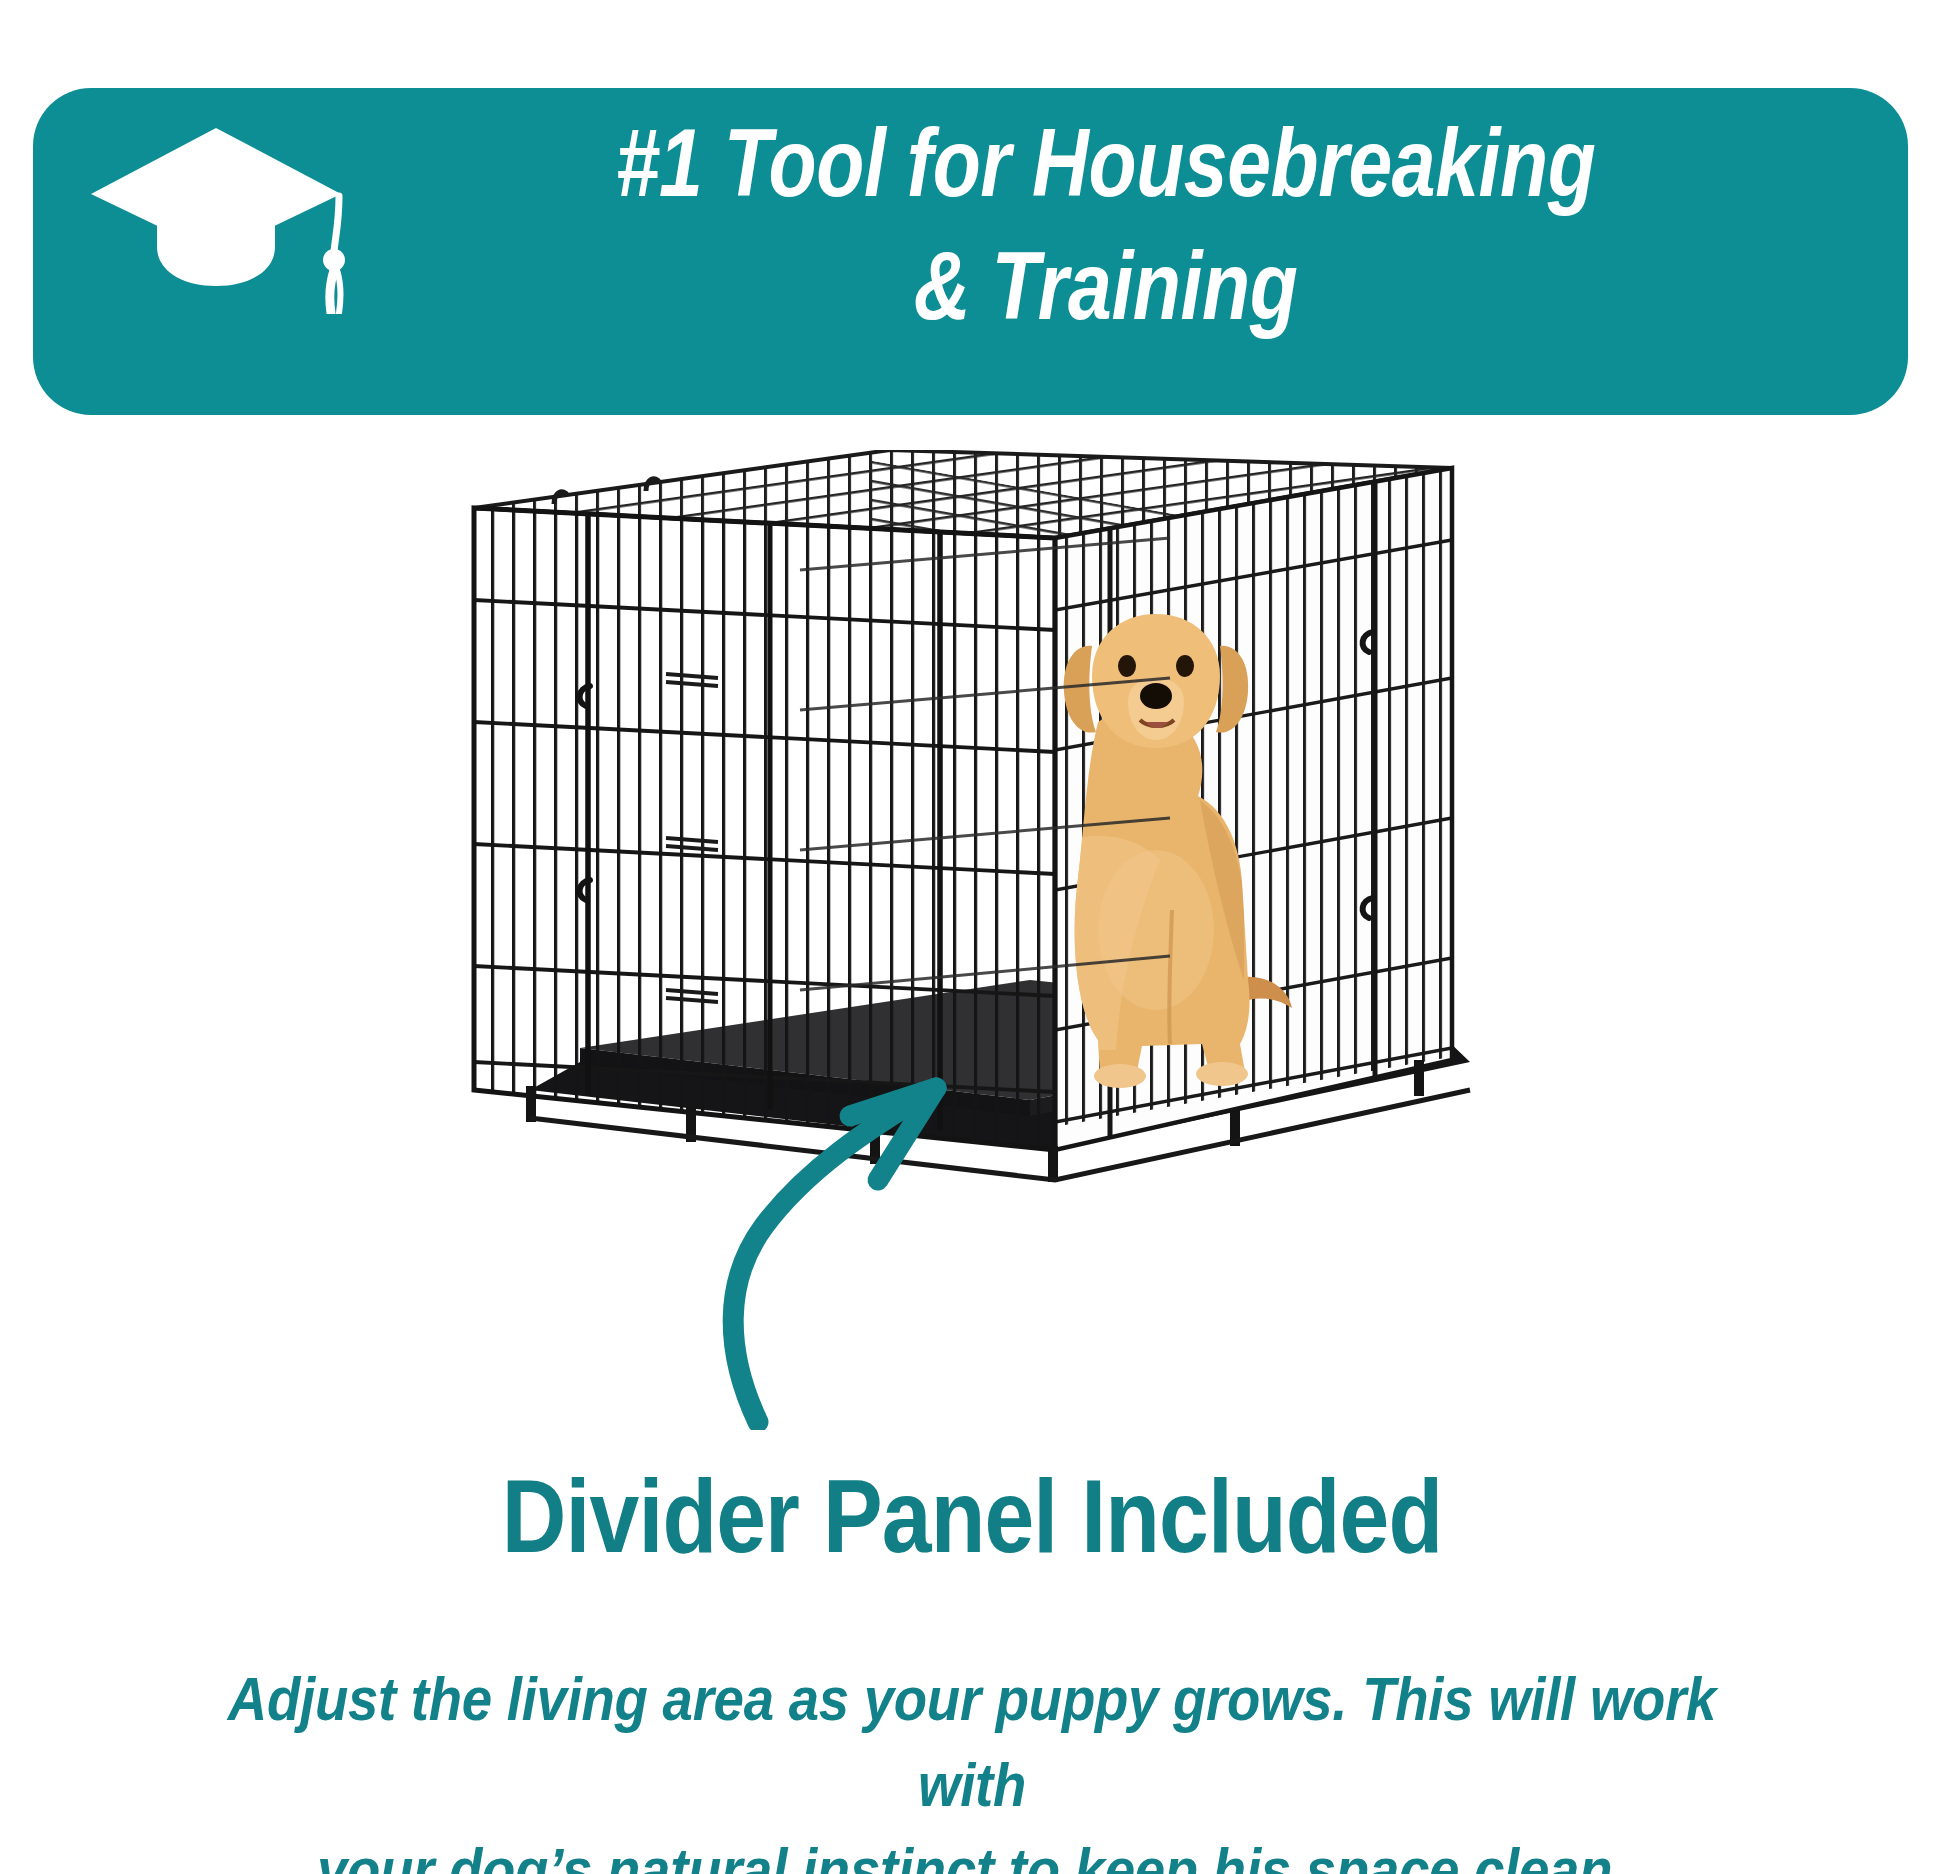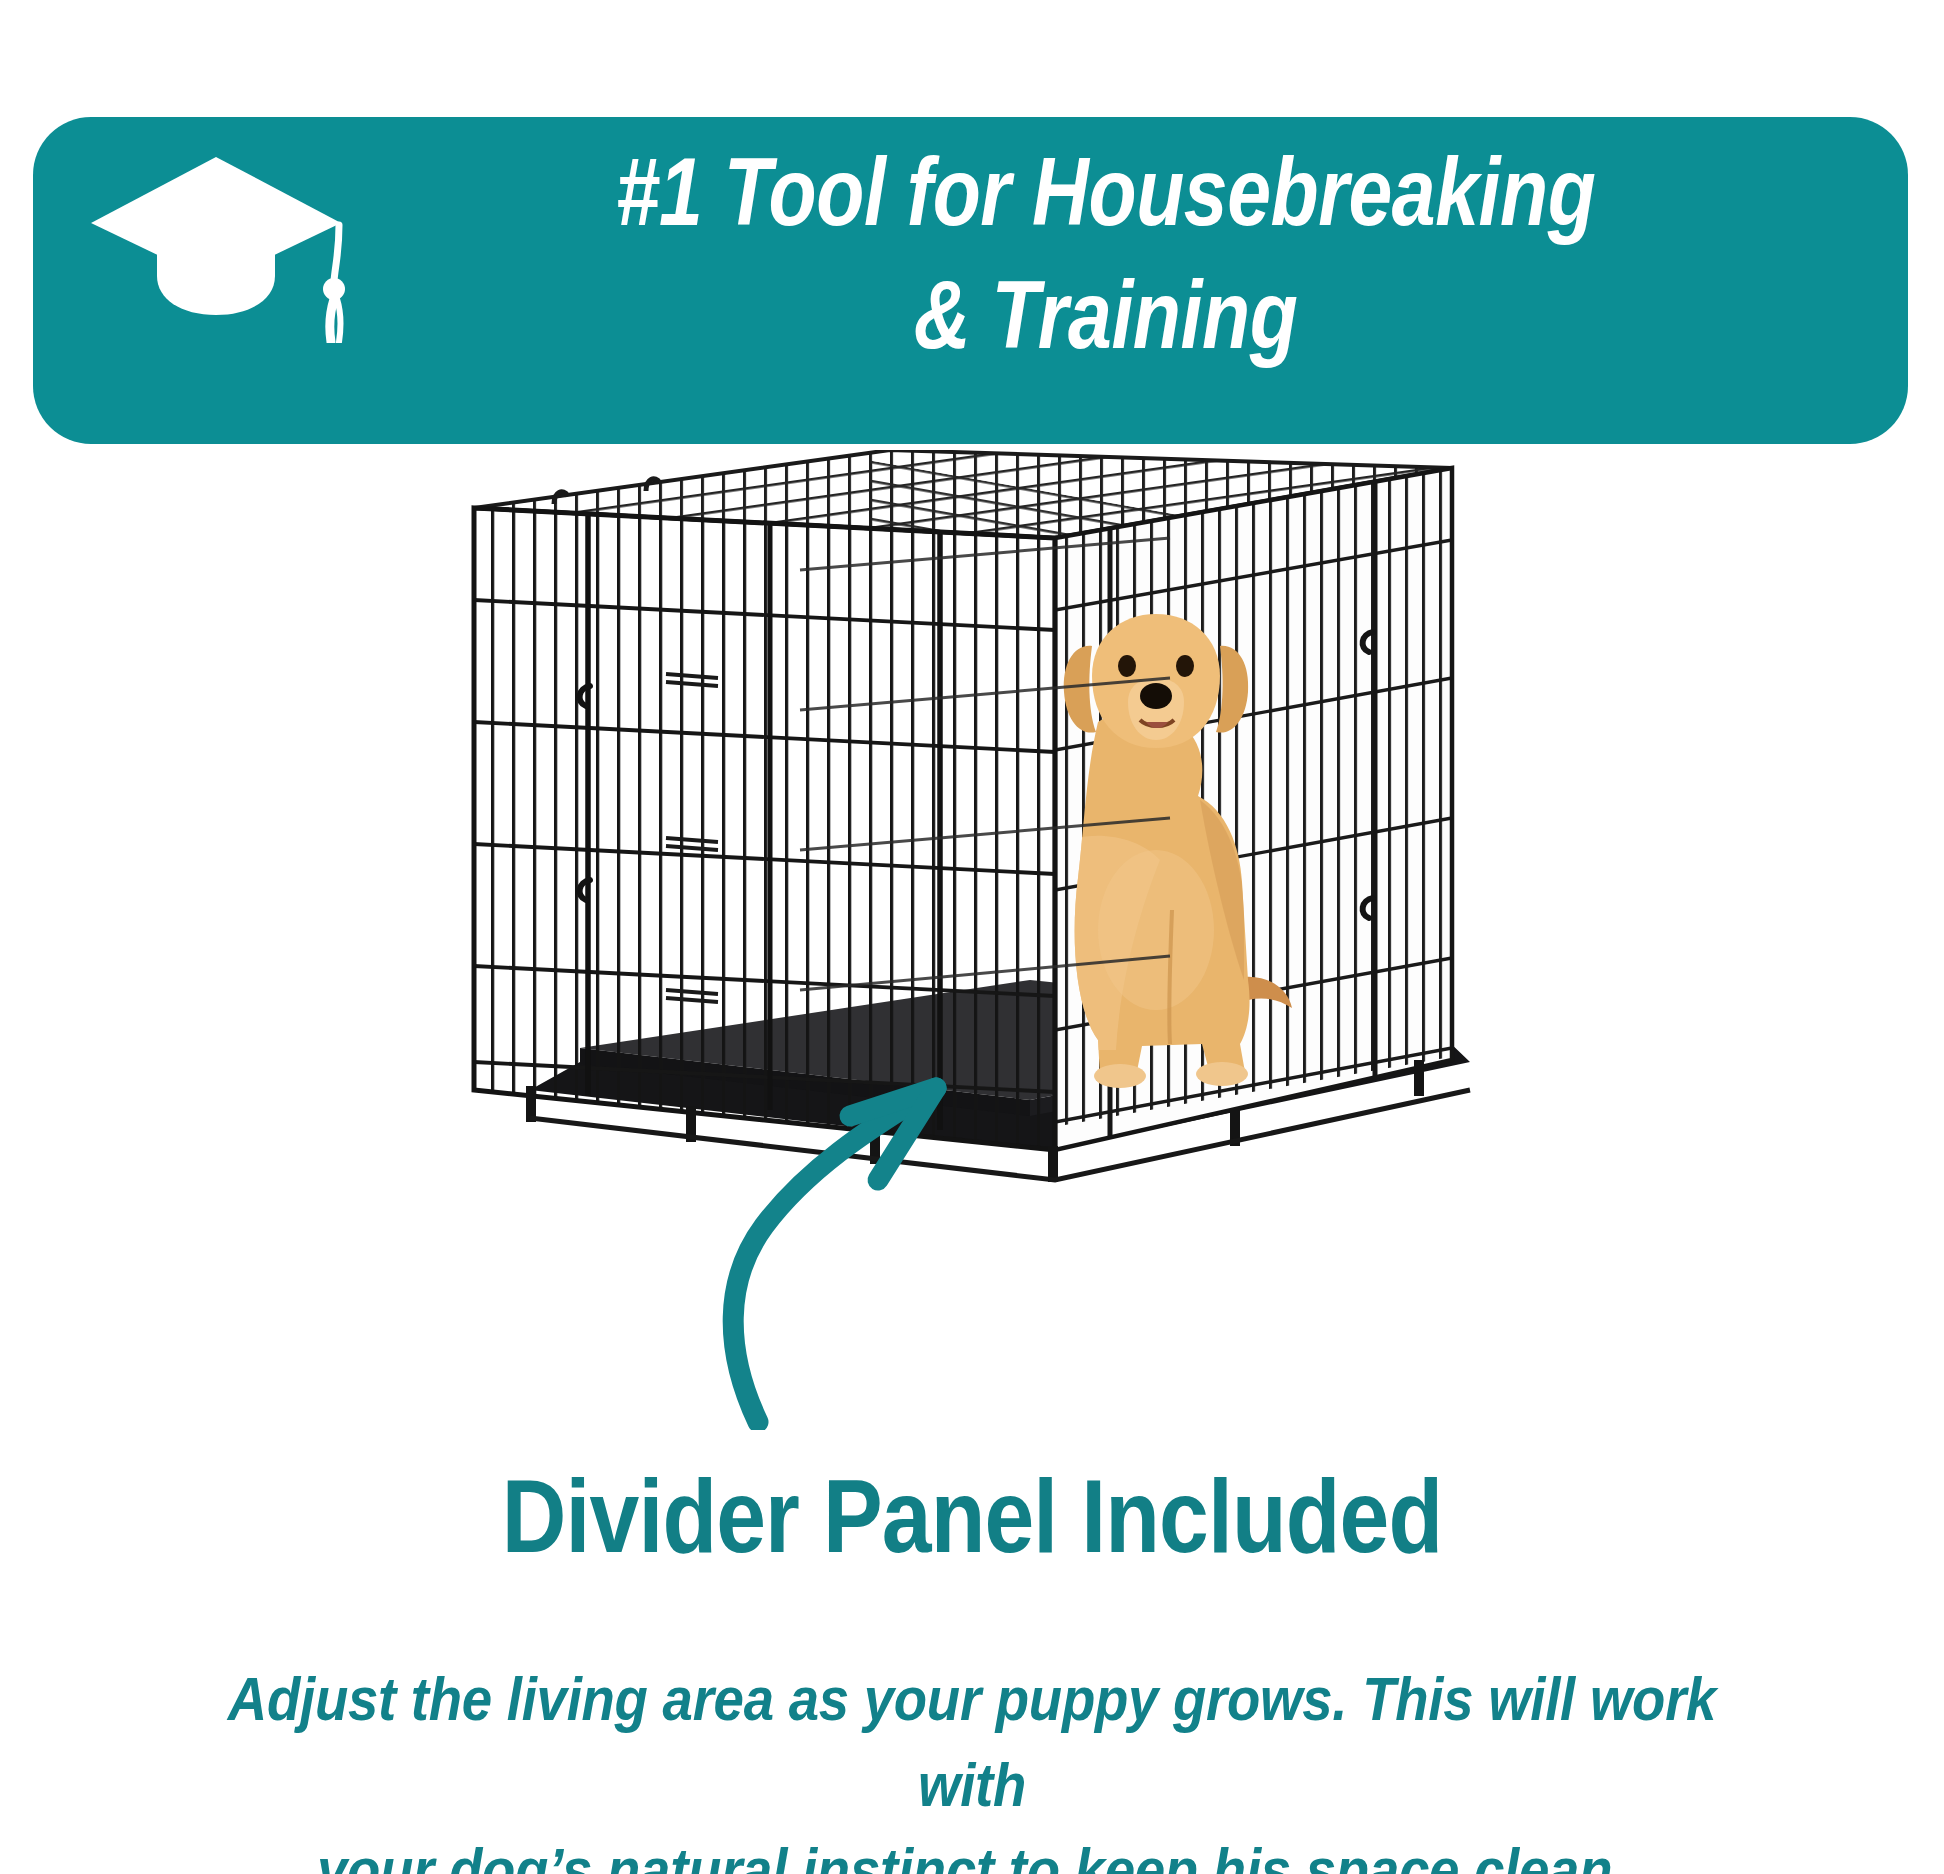--- a/index.html
+++ b/index.html
@@ -13,21 +13,21 @@
     position: relative;
     overflow: hidden;
     font-family: "Liberation Sans", sans-serif;
     -webkit-font-smoothing: antialiased;
   }
 
   
   #promo-banner {
     position: absolute;
     left: 33px;
-    top: 117px;
+    top: 88px;
     width: 1875px;
     height: 327px;
     background: #0C8E94;
     border-radius: 58px;
     display: flex;
     align-items: center;
     box-sizing: border-box;
   }
 
   #grad-cap-icon {

